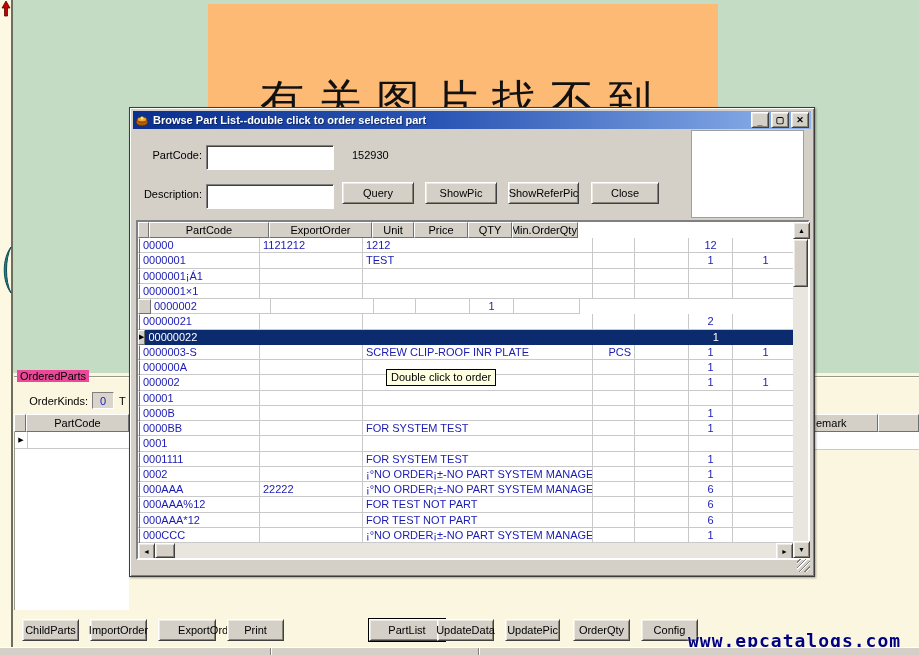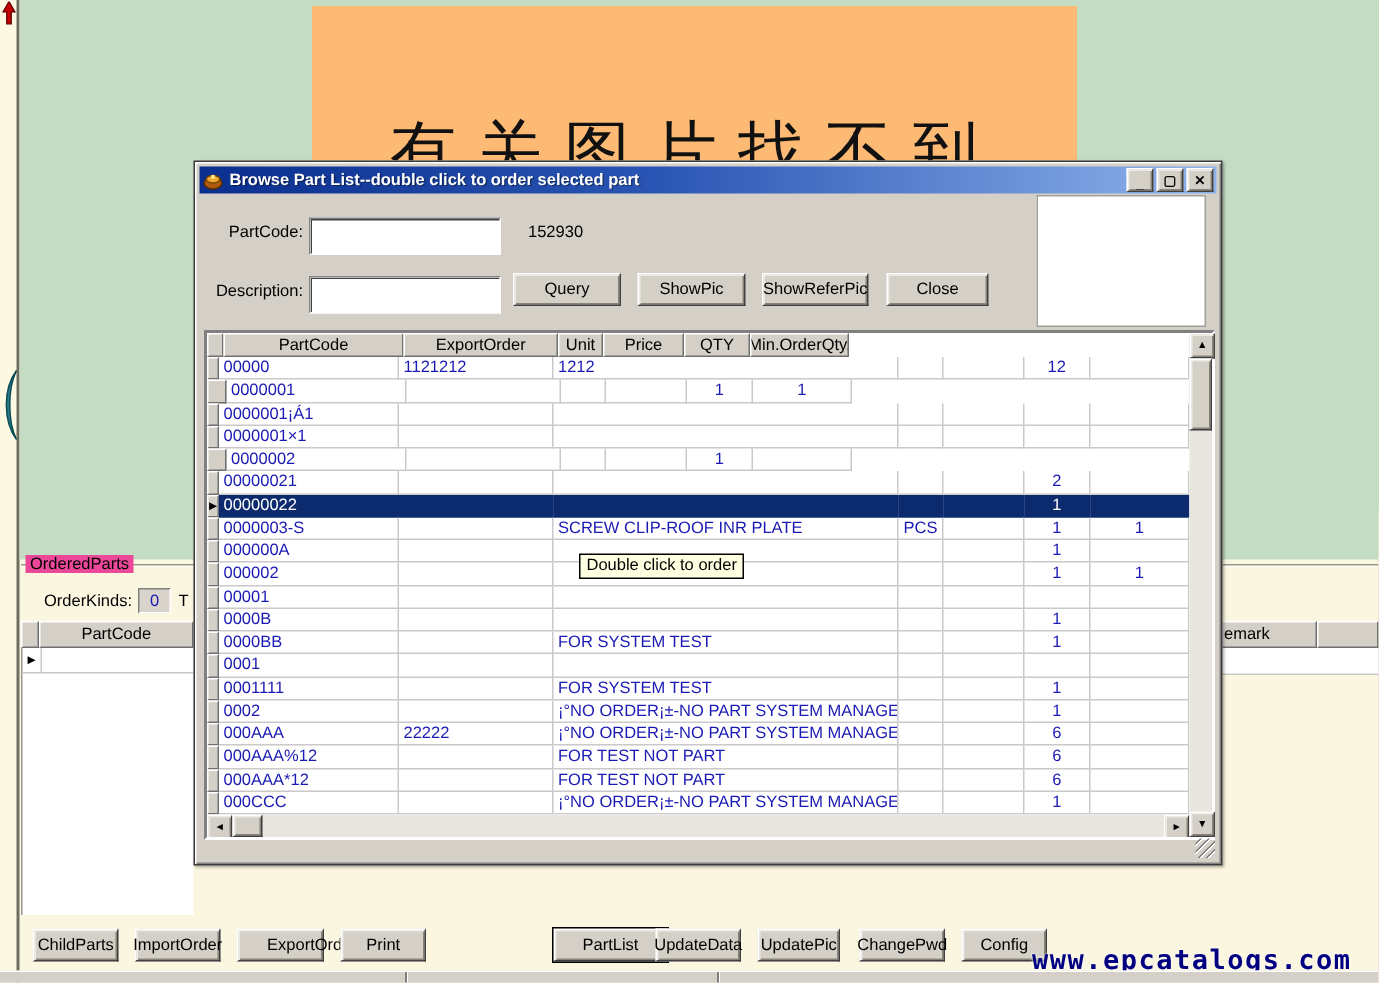--- a/index.html
+++ b/index.html
@@ -58,21 +58,21 @@
          border-right:1px solid #707070;border-bottom:1px solid #707070;
          display:flex;align-items:center;justify-content:center;font-size:11px;
          overflow:hidden;white-space:nowrap;box-sizing:border-box;flex:none;}
   .grow{display:flex;height:15.25px;flex:none;color:#1a1ab4;}
   .cell{border-right:1px solid #c9c9c9;border-bottom:1px solid #c9c9c9;box-sizing:border-box;
         overflow:hidden;white-space:nowrap;padding:1px 3px 0 3px;font-size:11px;flex:none;}
   .ind{width:11px;padding:0;background:#d4d0c8;border-top:1px solid #fff;border-left:1px solid #fff;
        border-right:1px solid #707070;border-bottom:1px solid #707070;
        display:flex;align-items:center;justify-content:center;font-size:7px;color:#000;}
   .c0{width:120px}.c1{width:103px}.c2{width:230px}
-  .c3{width:30px;text-align:right}.c4{width:54px;text-align:center}
+  .c3{width:42px;text-align:right}.c4{width:54px;text-align:center}
   .c5{width:44px;text-align:center}.c6{width:66px;text-align:center}
   .grow.sel .cell{background:#0c2a6e;color:#fff;border-color:#0c2a6e;}
 
   .vsb{width:15px;background:#e8e6df;display:flex;flex-direction:column;}
   .hsb{height:15px;background:#e8e6df;display:flex;flex:none;}
   .sb-btn{width:15px;height:15px;flex:none;font-size:7px;color:#000;}
   .vsb .thumb{height:46px;margin:0;}
   .hsb .thumb{width:18px;}
   .sb-fill{flex:1;}
 
@@ -200,20 +200,21 @@
             <div class="cell c2">1212</div>
             <div class="cell c3"></div>
             <div class="cell c4"></div>
             <div class="cell c5">12</div>
             <div class="cell c6"></div>
           </div>
           <div class="grow">
             <div class="ind"></div>
             <div class="cell c0">0000001</div>
             <div class="cell c1"></div>
+            <div class="cell c2">TEST</div>
             <div class="cell c3"></div>
             <div class="cell c4"></div>
             <div class="cell c5">1</div>
             <div class="cell c6">1</div>
           </div>
           <div class="grow">
             <div class="ind"></div>
             <div class="cell c0">0000001¡Á1</div>
             <div class="cell c1"></div>
             <div class="cell c2"></div>
@@ -411,21 +412,21 @@
   <div class="abs grip"></div>
 </div>
 
 <button class="bot-btn raised btn" style="left:22px;width:57px;">ChildParts</button>
 <button class="bot-btn raised btn" style="left:90px;width:57px;">ImportOrder</button>
 <button class="bot-btn raised btn" style="left:158px;width:58px;padding-left:48px;">ExportOrder</button>
 <button class="bot-btn raised btn" style="left:227px;width:57px;">Print</button>
 <button class="bot-btn raised btn focused" style="left:369px;width:76px;">PartList</button>
 <button class="bot-btn raised btn" style="left:437px;width:57px;">UpdateData</button>
 <button class="bot-btn raised btn" style="left:505px;width:55px;">UpdatePic</button>
-<button class="bot-btn raised btn" style="left:573px;width:57px;">ChangePwd</button>
+<button class="bot-btn raised btn" style="left:573px;width:57px;">OrderQty</button>
 <button class="bot-btn raised btn" style="left:641px;width:57px;">Config</button>
 
 <div class="abs watermark">www.epcatalogs.com</div>
 
 <div class="abs statusbar">
   <div class="status-div" style="left:270px;"></div>
   <div class="status-div" style="left:478px;"></div>
 </div>
 
 </body></html>

